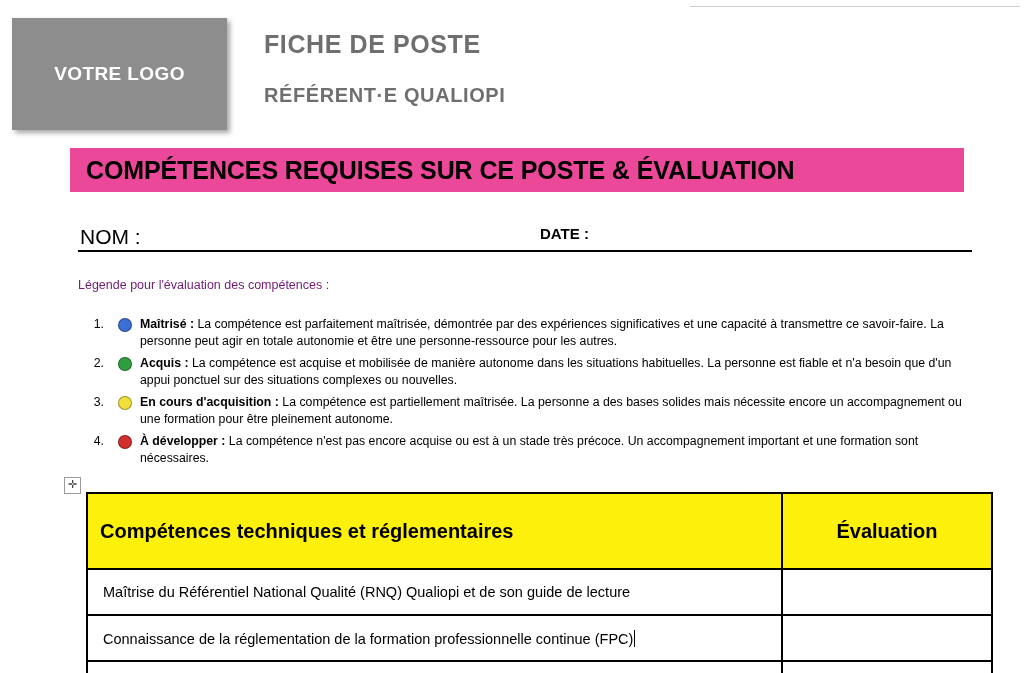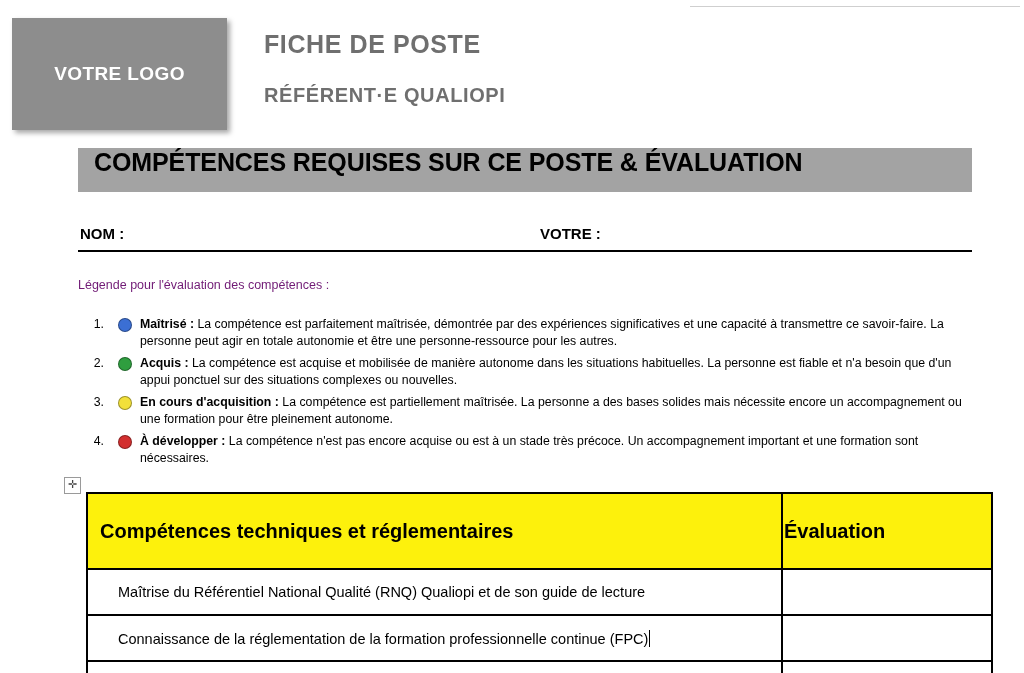--- a/index.html
+++ b/index.html
@@ -68,26 +68,27 @@
     font-size: 25px;
   }
   .hdr-line2 {
     top: 84px;
     font-size: 20px;
   }
 
   
   .banner {
     position: absolute;
-    left: 78px;
+    left: 70px;
     top: 148px;
     width: 894px;
     height: 44px;
-    background: #a3a3a3;
+    background: #ec4899;
     display: flex;
+    align-items: center;
   }
   .banner-text {
     padding-left: 16px;
     font-size: 25px;
     font-weight: bold;
     color: #000000;
     letter-spacing: -0.1px;
   }
 
   
@@ -96,22 +97,22 @@
     left: 78px;
     top: 222px;
     width: 894px;
     height: 28px;
     border-bottom: 2px solid #000000;
   }
   .namedate .nom {
     position: absolute;
     left: 2px;
     top: 3px;
-    font-weight: bold;
-    font-size: 15px;
+    font-weight: normal;
+    font-size: 21px;
   }
   .namedate .date {
     position: absolute;
     left: 462px;
     top: 3px;
     font-weight: bold;
     font-size: 15px;
   }
 
   
@@ -194,27 +195,27 @@
   .tbl .c1 { width: 680px; }
   .tbl .c2 { width: 206px; }
 
   .tbl .head td {
     background: #fdf10c;
     height: 72px;
     font-weight: bold;
     font-size: 20px;
   }
   .tbl .head .c1 { padding-left: 12px; }
-  .tbl .head .c2 { text-align: left; }
+  .tbl .head .c2 { text-align: center; }
 
   .tbl .row td {
     height: 42px;
     font-size: 14.5px;
   }
-  .tbl .row .c1 { padding-left: 30px; }
+  .tbl .row .c1 { padding-left: 15px; }
   .caret {
     display: inline-block;
     width: 1px;
     height: 17px;
     background: #000;
     vertical-align: -3px;
     margin-left: 1px;
   }
 </style>
 </head>
@@ -230,21 +231,21 @@
 
   <div class="hdr hdr-line1">FICHE DE POSTE</div>
   <div class="hdr hdr-line2">RÉFÉRENT·E QUALIOPI</div>
 
   <div class="banner">
     <div class="banner-text">COMPÉTENCES REQUISES SUR CE POSTE &amp; ÉVALUATION</div>
   </div>
 
   <div class="namedate">
     <span class="nom">NOM :</span>
-    <span class="date">VOTRE :</span>
+    <span class="date">DATE :</span>
   </div>
 
   <div class="legend-intro">Légende pour l'évaluation des compétences :</div>
 
   <div class="legend-list">
 
     <div class="legend-item">
       <div class="legend-num">1.</div>
       <div class="legend-body">
         <span class="dot" style="background:#3b6fd4"></span>

